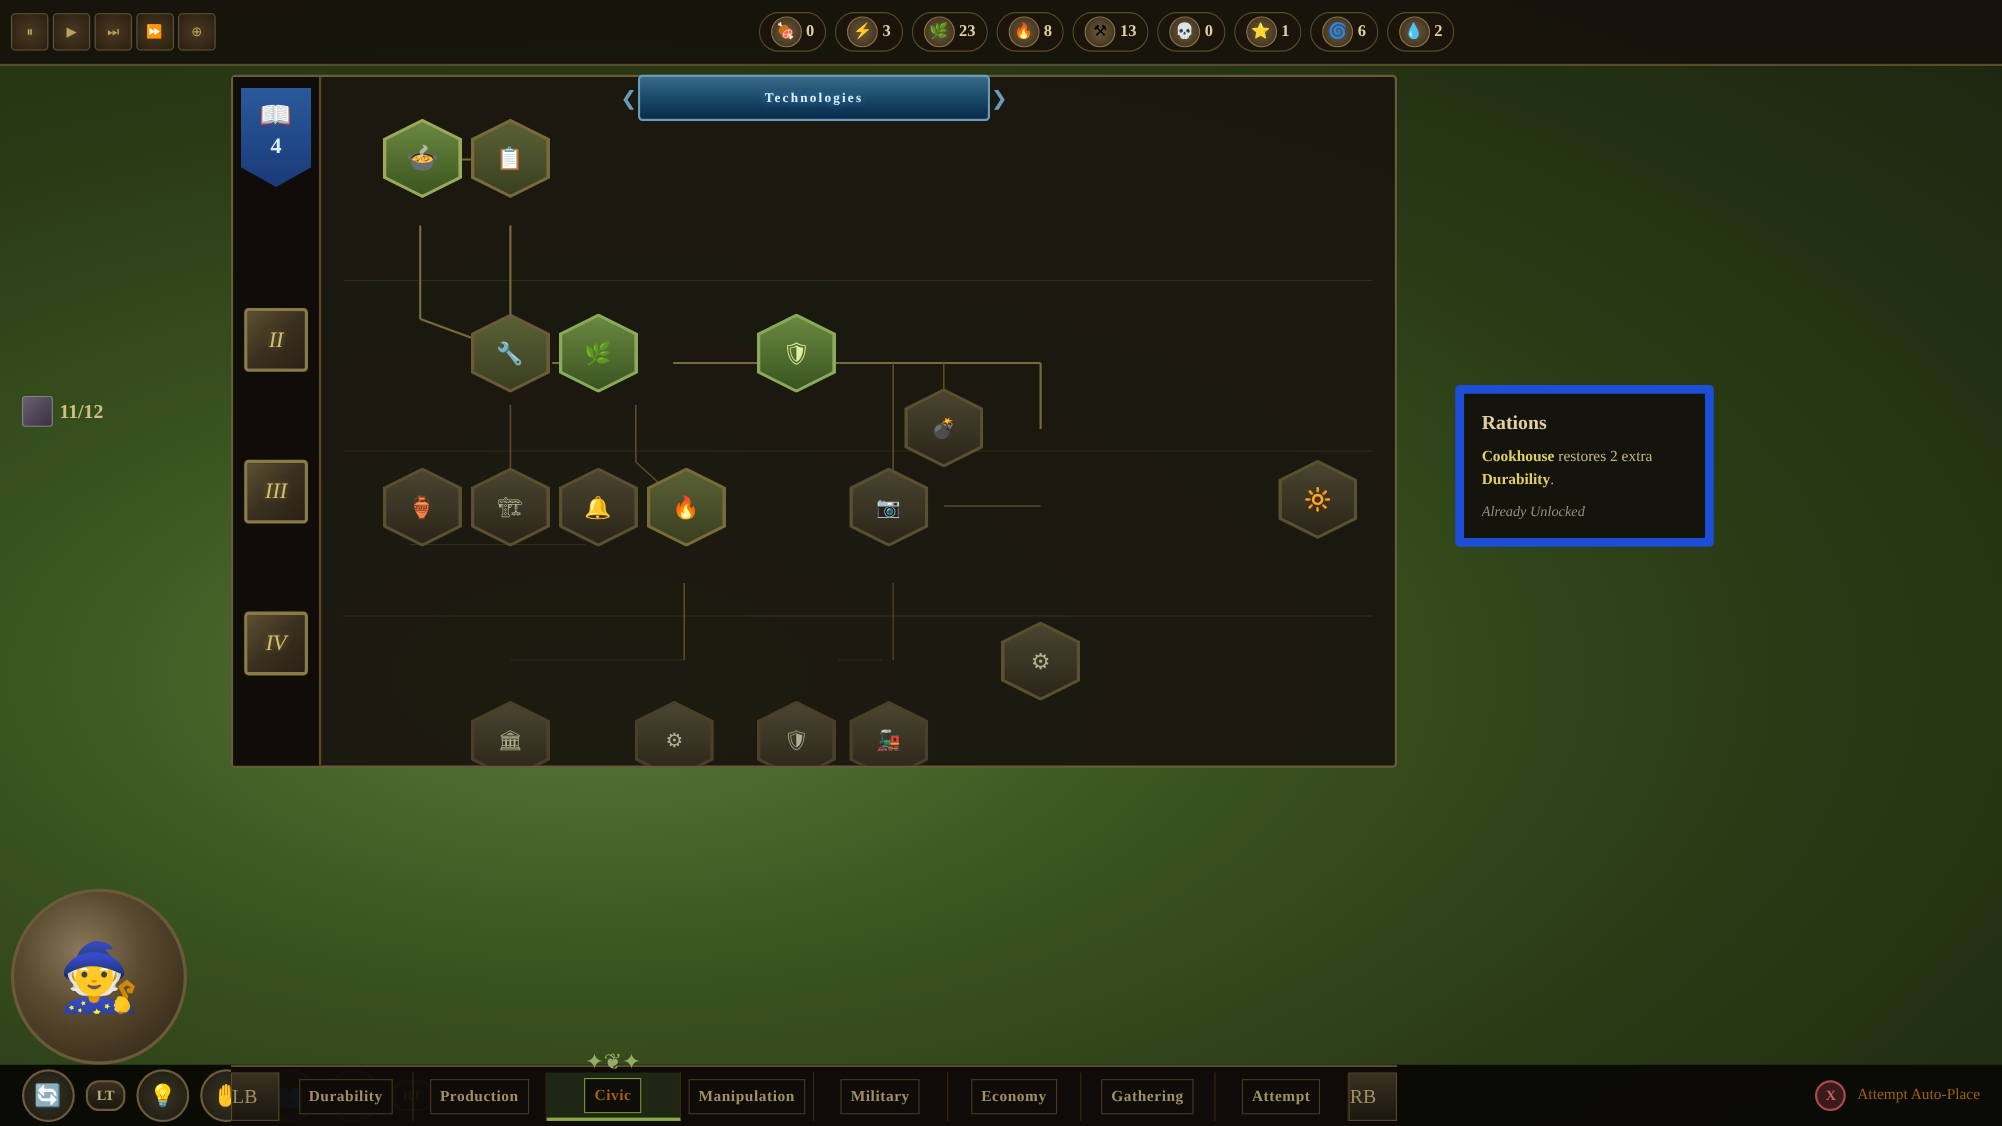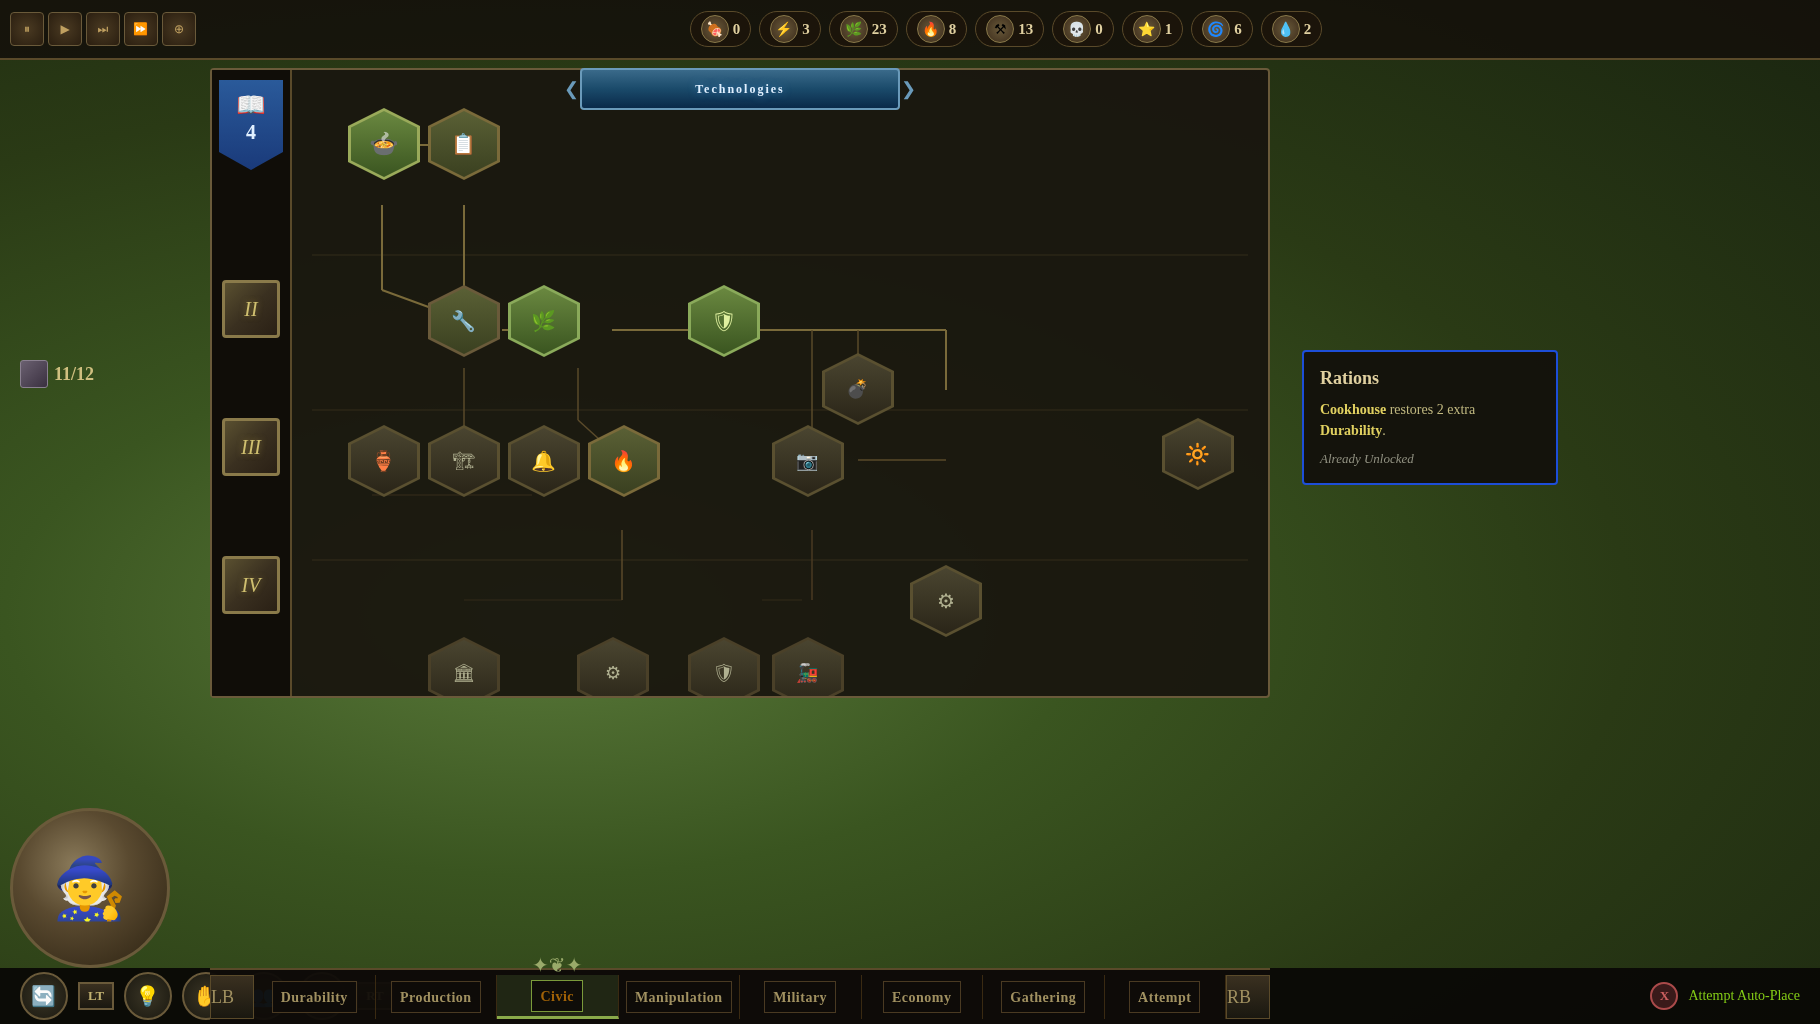--- a/index.html
+++ b/index.html
@@ -244,23 +244,23 @@
     .hex-inner.bright {
       background: linear-gradient(180deg, #6a8840 0%, #3a5520 100%);
       color: #e0f0a0;
     }
 
     
     .tooltip-panel {
       position: absolute;
       right: -290px;
       top: 280px;
-      width: 256px;
+      width: 235px;
       background: rgba(20,18,12,0.97);
-      border: 2px solid #1d4ed8;
+      border: 8px solid #1d4ed8;
       border-radius: 4px;
       padding: 16px;
       z-index: 30;
     }
 
     .tooltip-title {
       color: #e0d0a0;
       font-size: 18px;
       font-weight: bold;
       margin-bottom: 10px;
@@ -420,35 +420,35 @@
       align-items: center;
       justify-content: center;
       font-size: 20px;
       color: #c0b070;
       cursor: pointer;
     }
 
     .lb-rb-badge {
       background: linear-gradient(180deg, #3a3020 0%, #1a1810 100%);
       border: 2px solid #6a5a3a;
-      border-radius: 0;
+      border-radius: 12px;
       color: #c0b070;
       font-size: 13px;
       font-weight: bold;
       padding: 4px 8px;
     }
 
     .action-group {
       display: flex;
       align-items: center;
       gap: 10px;
     }
 
     .attempt-text {
-      color: #84cc16;
+      color: #a16207;
       font-size: 14px;
     }
 
     .x-badge {
       background: #3a1a1a;
       border: 2px solid #aa4a4a;
       border-radius: 50%;
       width: 28px;
       height: 28px;
       display: flex;

